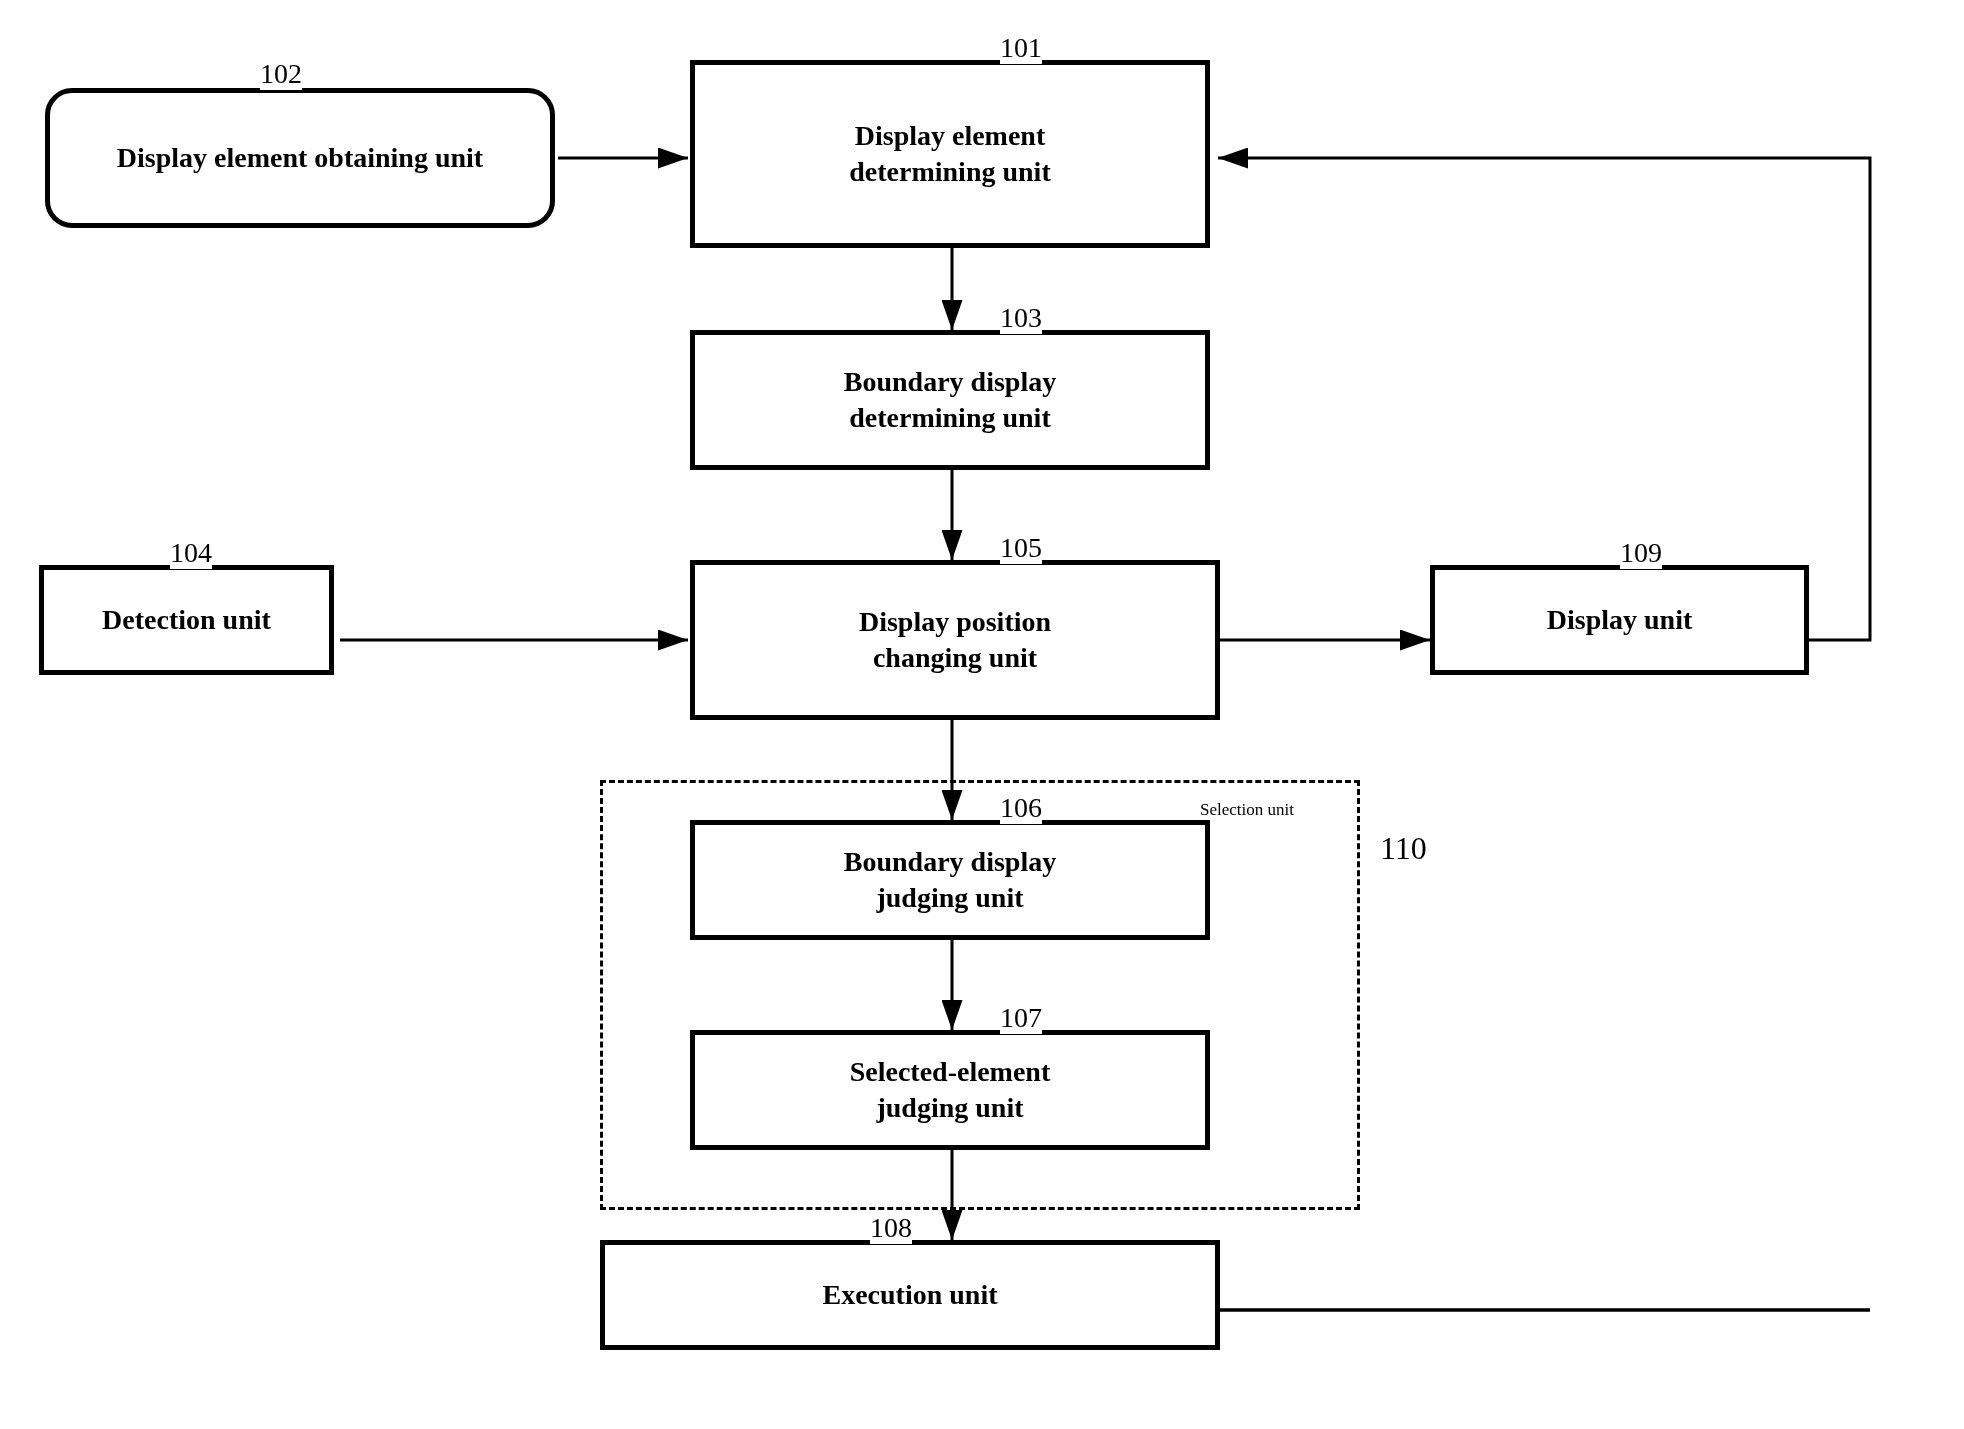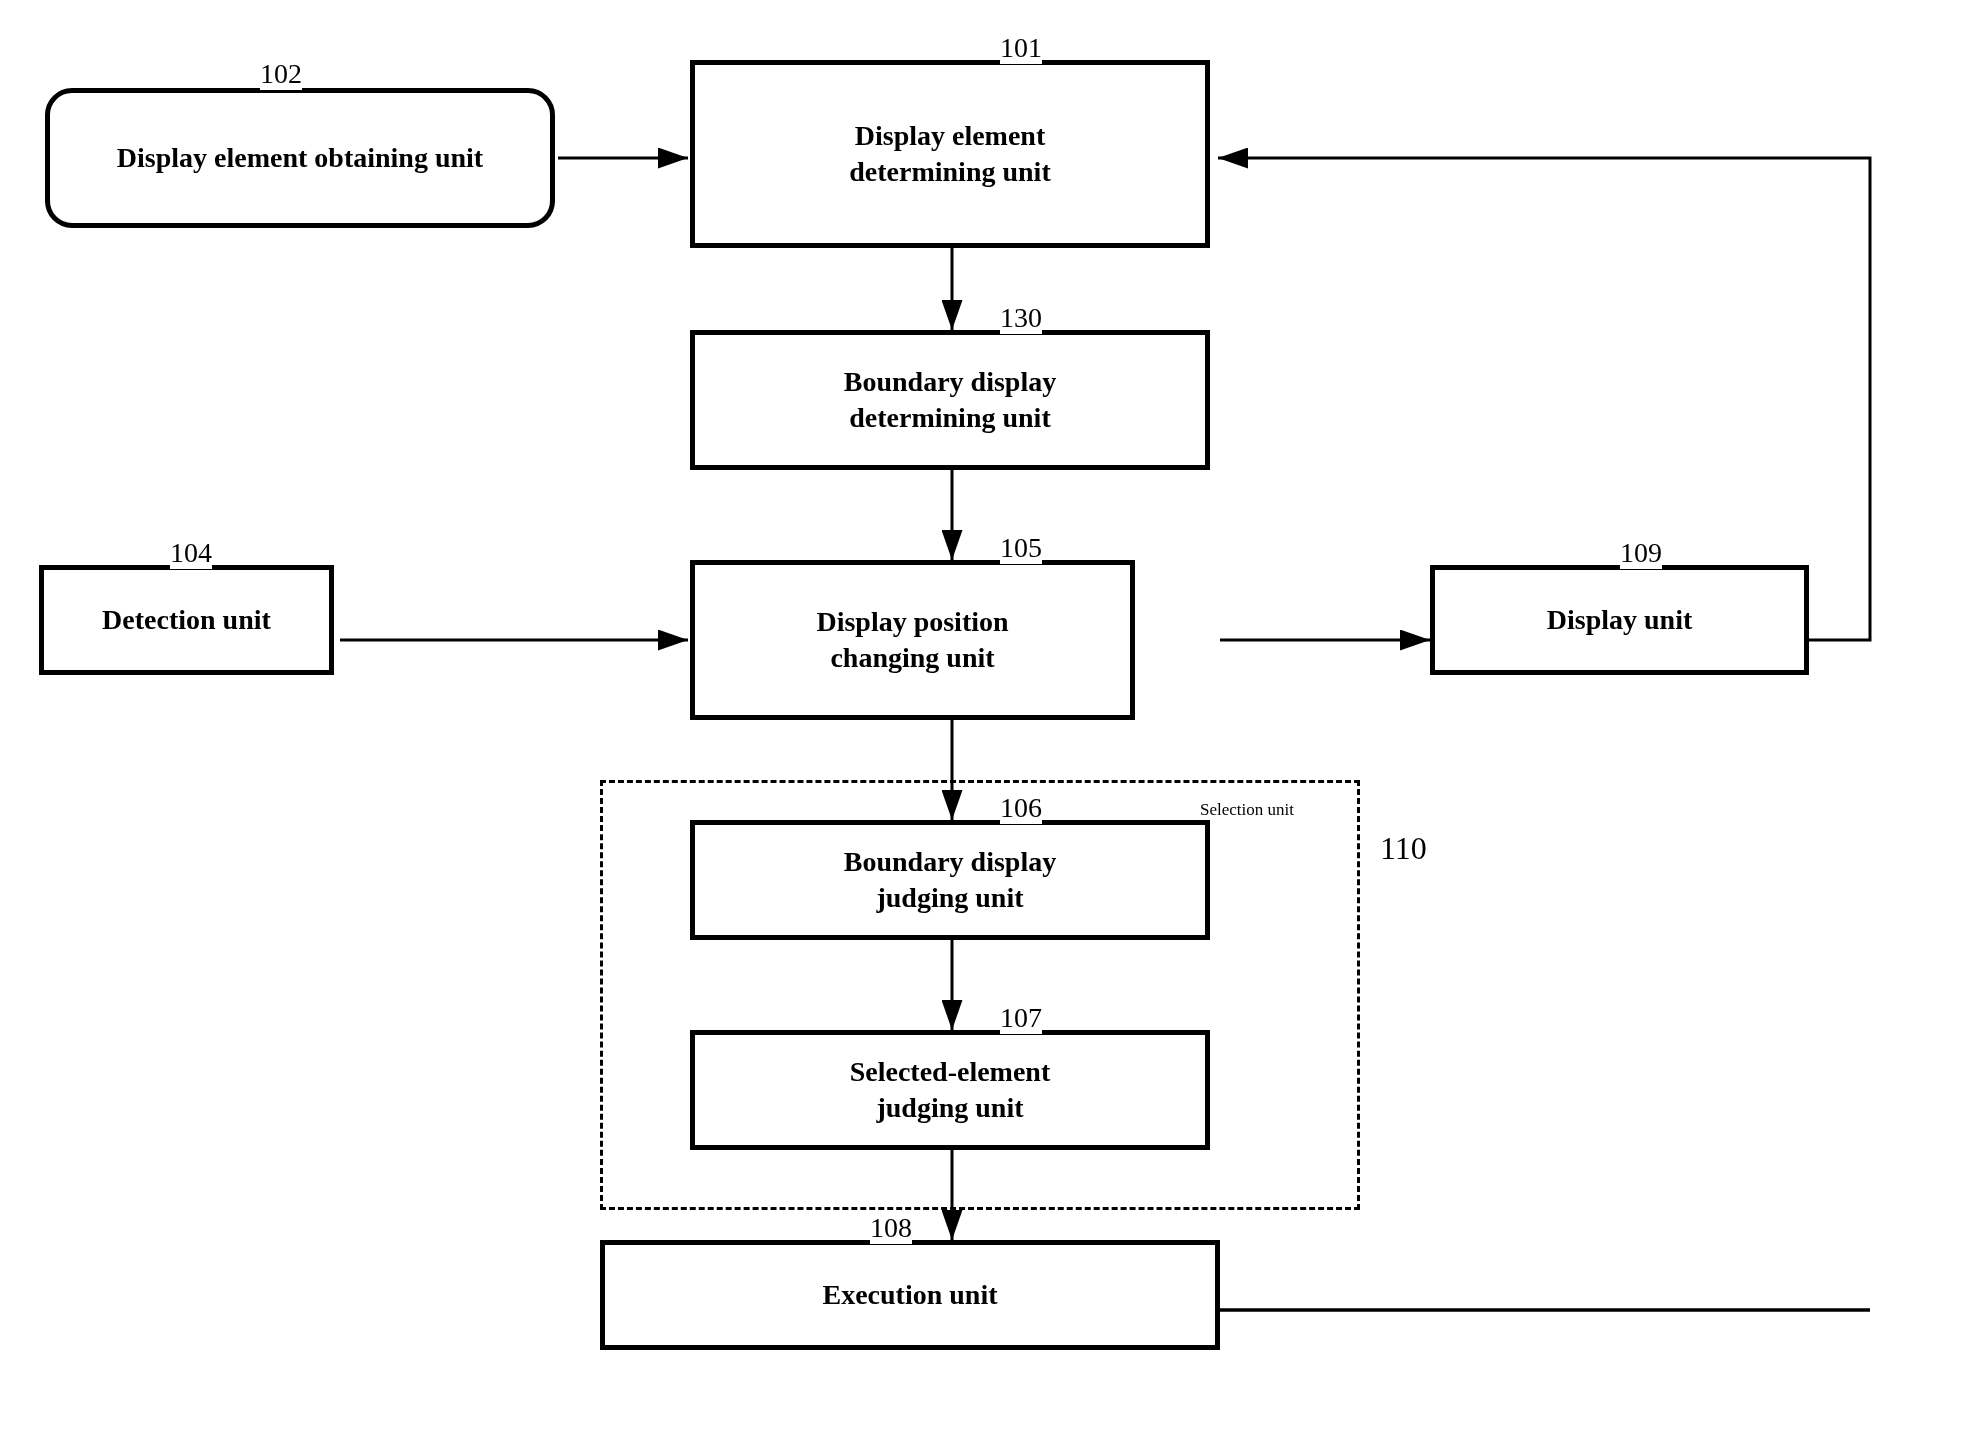--- a/index.html
+++ b/index.html
@@ -102,31 +102,31 @@
     <span>Display element<br>determining unit</span>
   </div>
   <div class="label" style="left:1000px; top:32px;">
     <span>101</span>
   </div>
 
   <div class="box thick" style="left:690px; top:330px; width:520px; height:140px;">
     <span>Boundary display<br>determining unit</span>
   </div>
   <div class="label" style="left:1000px; top:302px;">
-    <span>130</span>
+    <span>103</span>
   </div>
 
   <div class="box thick" style="left:39px; top:565px; width:295px; height:110px;">
     <span>Detection unit</span>
   </div>
   <div class="label" style="left:170px; top:537px;">
     <span>104</span>
   </div>
 
-  <div class="box thick" style="left:690px; top:560px; width:445px; height:160px;">
+  <div class="box thick" style="left:690px; top:560px; width:530px; height:160px;">
     <span>Display position<br>changing unit</span>
   </div>
   <div class="label" style="left:1000px; top:532px;">
     <span>105</span>
   </div>
 
   <div class="box thick" style="left:1430px; top:565px; width:379px; height:110px;">
     <span>Display unit</span>
   </div>
   <div class="label" style="left:1620px; top:537px;">

